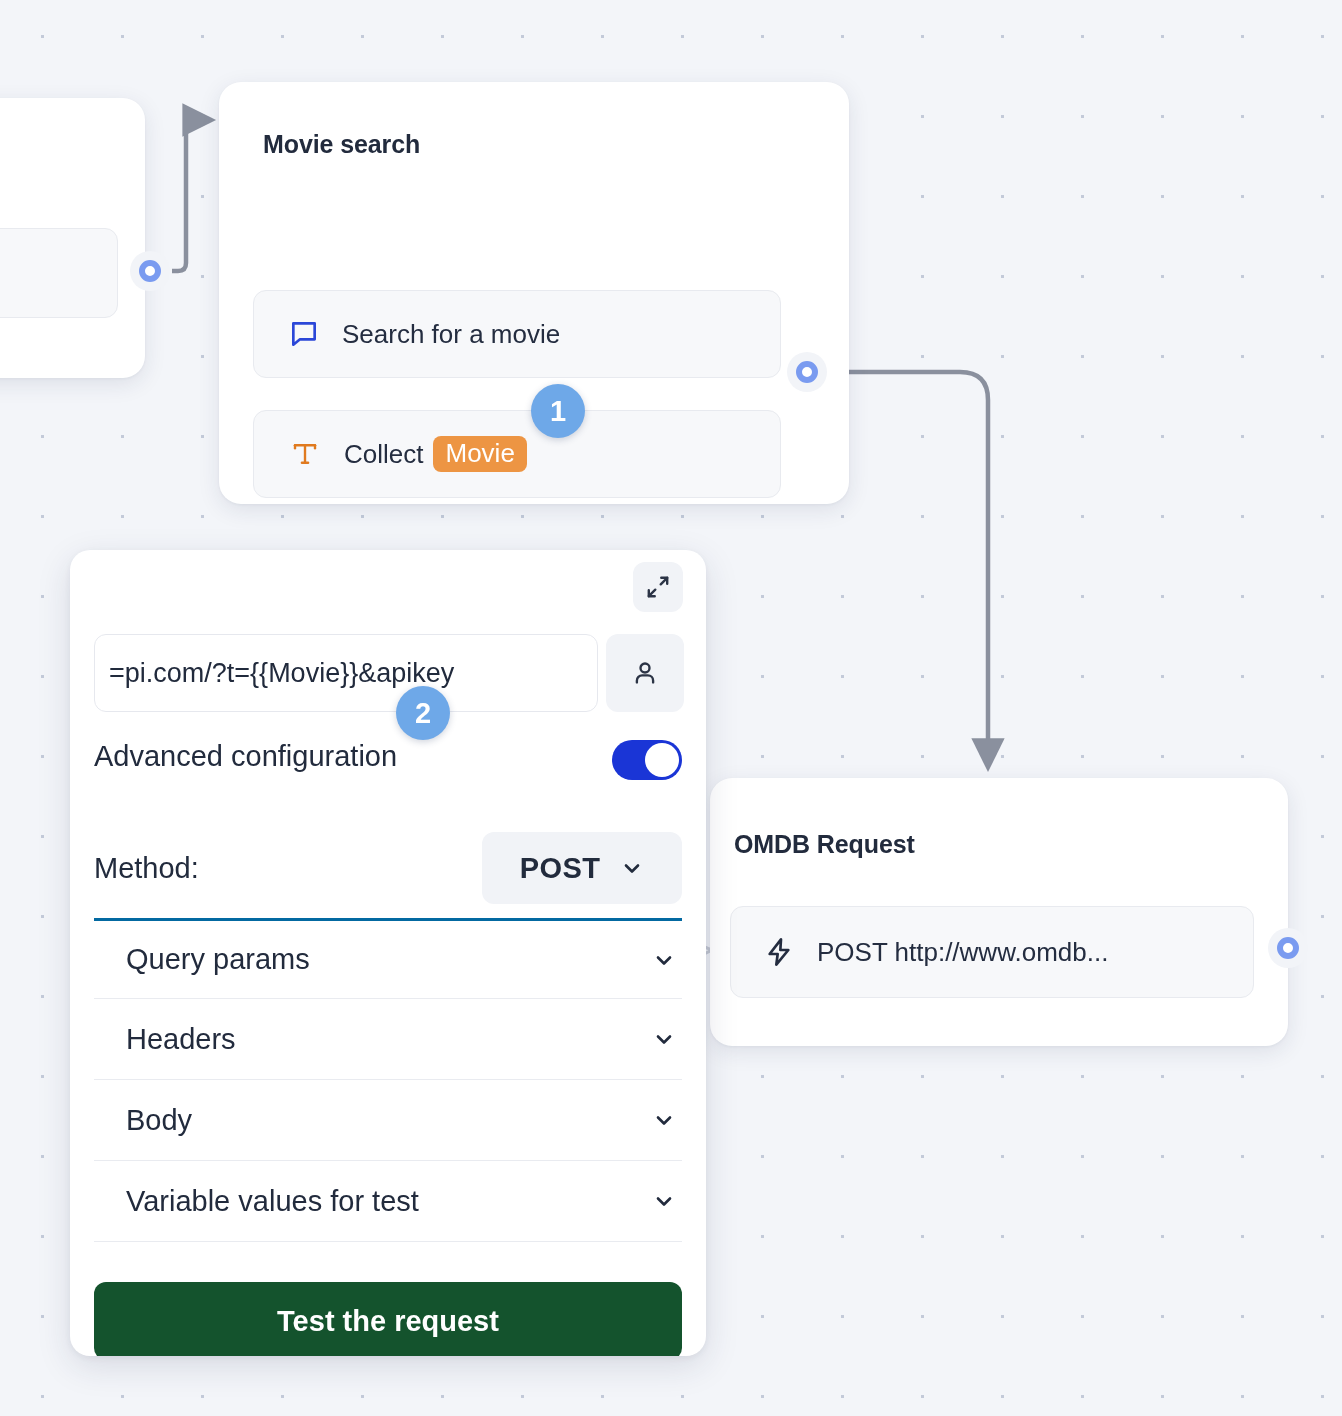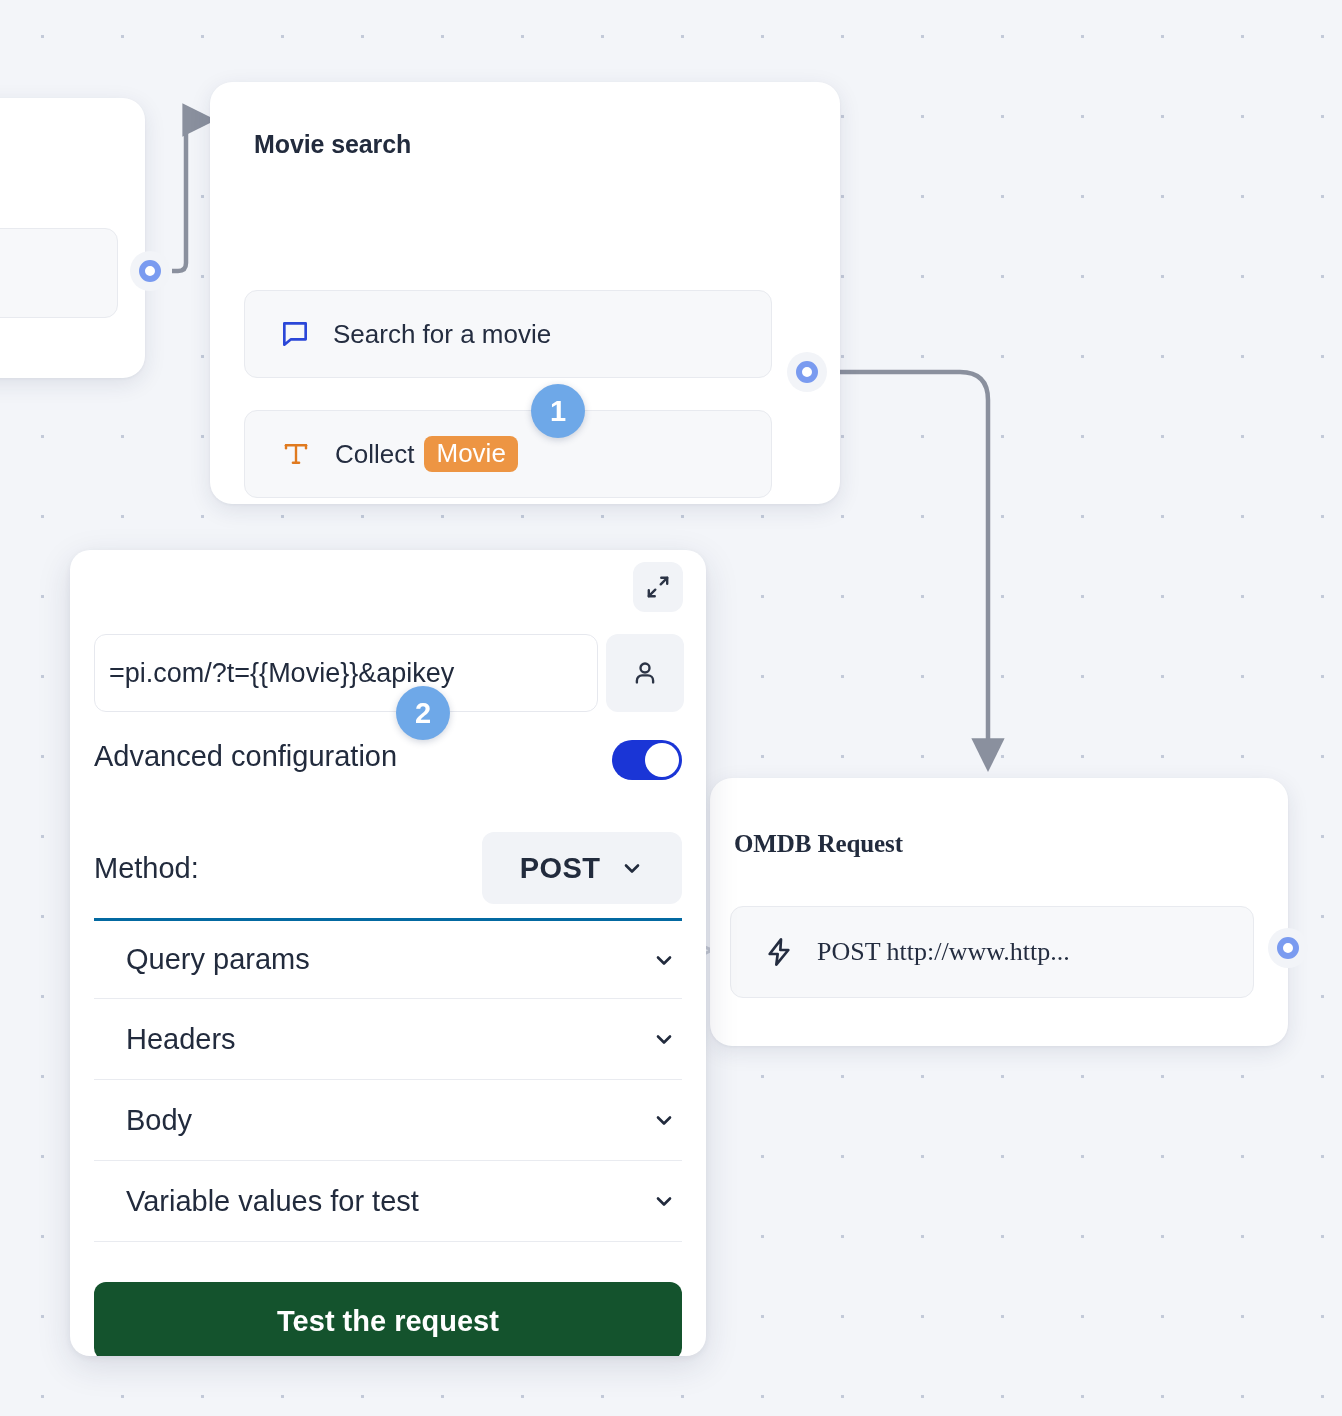--- a/index.html
+++ b/index.html
@@ -78,21 +78,21 @@
     width: 220px;
     height: 90px;
     background: #f7f8fa;
     border: 1px solid #e8eaef;
     border-radius: 13px;
     box-sizing: border-box;
   }
 
   
   #node-movie {
-    left: 210px;
+    left: 219px;
     top: 82px;
     width: 596px;
     height: 388px;
     padding: 17px;
   }
   #node-movie .node-title { position: absolute; left: 44px; top: 48px; }
   #node-movie .node-row { position: absolute; left: 34px; width: 528px; height: 88px; text-align: right; }
   #row-search { top: 208px; }
   #row-collect { top: 328px; }
   #row-search .row-icon   { margin-left: 34px; margin-right: 22px; }
@@ -108,21 +108,20 @@
     line-height: 1;
     margin-left: 10px;
   }
 
   
   #node-omdb {
     left: 710px;
     top: 778px;
     width: 578px;
     height: 268px;
-    font-family: Liberation Serif, serif;
   }
   #node-omdb .node-title { position: absolute; left: 24px; top: 52px; }
   #node-omdb .node-row {
     position: absolute; left: 20px; top: 128px; width: 524px; height: 92px;
   }
   #node-omdb .row-icon { margin-left: 32px; margin-right: 22px; }
 
   
   .port {
     position: absolute;
@@ -350,21 +349,21 @@
 
   <div class="node" id="node-omdb">
     <div class="node-title">OMDB Request</div>
 
     <div class="node-row">
       <span class="row-icon">
         <svg width="32" height="32" viewBox="0 0 24 24" fill="none" stroke="#242d40" stroke-width="2" stroke-linecap="round" stroke-linejoin="round">
           <path d="M13.5 2.5 L5 13.5 H11 L10 21.5 L19 10.5 H13 Z"></path>
         </svg>
       </span>
-      <span class="row-text">POST http://www.http...</span>
+      <span class="row-text">POST http://www.omdb...</span>
     </div>
   </div>
 
   <div class="port" id="port-left"></div>
   <div class="port" id="port-movie"></div>
   <div class="port" id="port-omdb"></div>
 
   <div id="panel">
 
     <button id="expand-btn">

